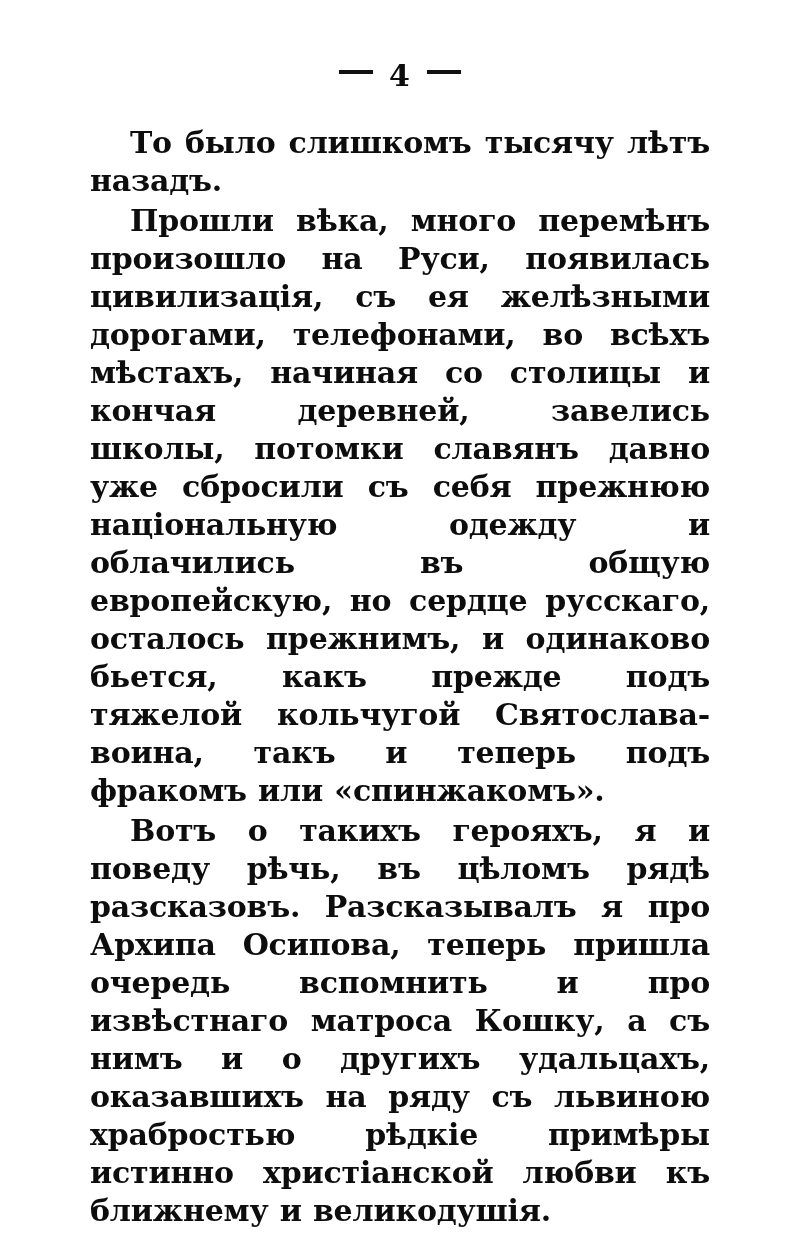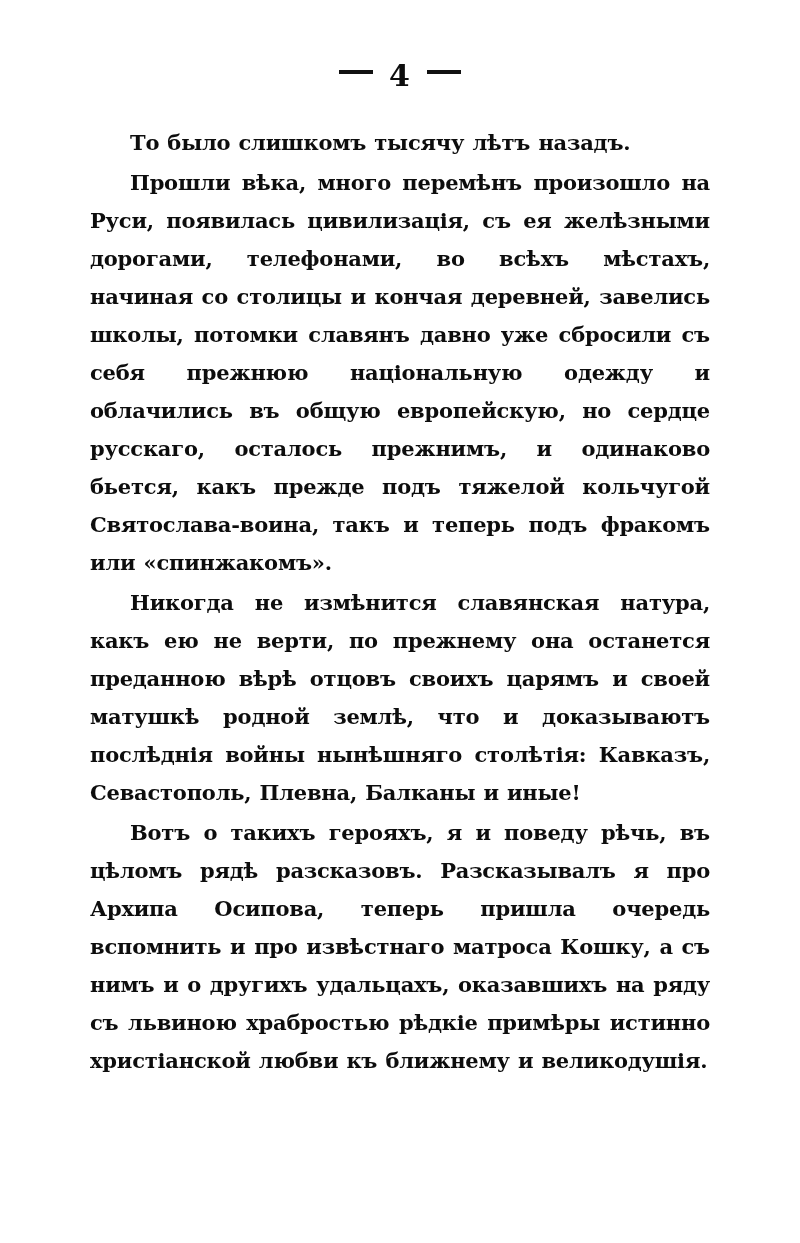--- a/index.html
+++ b/index.html
@@ -47,21 +47,21 @@
     font-family: "DejaVu Serif", serif;
     font-weight: 600;
   }
   .body-text {
     margin: 0 auto;
     width: 620px;
     padding-top: 28px;
   }
   .para {
     margin: 0 0 2px 0;
-    font-size: 21px;
+    font-size: 30px;
     line-height: 38px;
     text-align: justify;
     text-justify: inter-word;
     font-family: "DejaVu Serif", serif;
     font-weight: 600;
     letter-spacing: -0.2px;
     text-indent: 40px;
     word-spacing: 1px;
   }
   .para:last-child {
@@ -82,17 +82,16 @@
 
 <div class="page">
 
   <div class="page-header">
     <span class="dash"></span><span class="page-number">4</span><span class="dash"></span>
   </div>
 
   <div class="body-text">
     <p class="para nolast">То было слишкомъ тысячу лѣтъ назадъ.</p>
     <p class="para nolast">Прошли вѣка, много перемѣнъ произошло на Руси, появилась цивилизація, съ ея желѣзными дорогами, телефонами, во всѣхъ мѣстахъ, начиная со столицы и кончая деревней, завелись школы, потомки славянъ давно уже сбросили съ себя прежнюю національную одежду и облачились въ общую европейскую, но сердце русскаго, осталось прежнимъ, и одинаково бьется, какъ прежде подъ тяжелой кольчугой Святослава-воина, такъ и теперь подъ фракомъ или «спинжакомъ».</p>
-    <p class="para nolast">Никогда не измѣнится славянская натура, какъ ею не верти, по прежнему она останется преданною вѣрѣ отцовъ своихъ царямъ и своей матушкѣ родной землѣ, что и доказываютъ послѣднія войны нынѣшняго столѣтія: Кавказъ, Севастополь, Плевна, Балканы и иные!</p>
     <p class="para nolast">Вотъ о такихъ герояхъ, я и поведу рѣчь, въ цѣломъ рядѣ разсказовъ. Разсказывалъ я про Архипа Осипова, теперь пришла очередь вспомнить и про извѣстнаго матроса Кошку, а съ нимъ и о другихъ удальцахъ, оказавшихъ на ряду съ львиною храбростью рѣдкіе примѣры истинно христіанской любви къ ближнему и великодушія.</p>
   </div>
 
 </div>
 
 </body></html>

